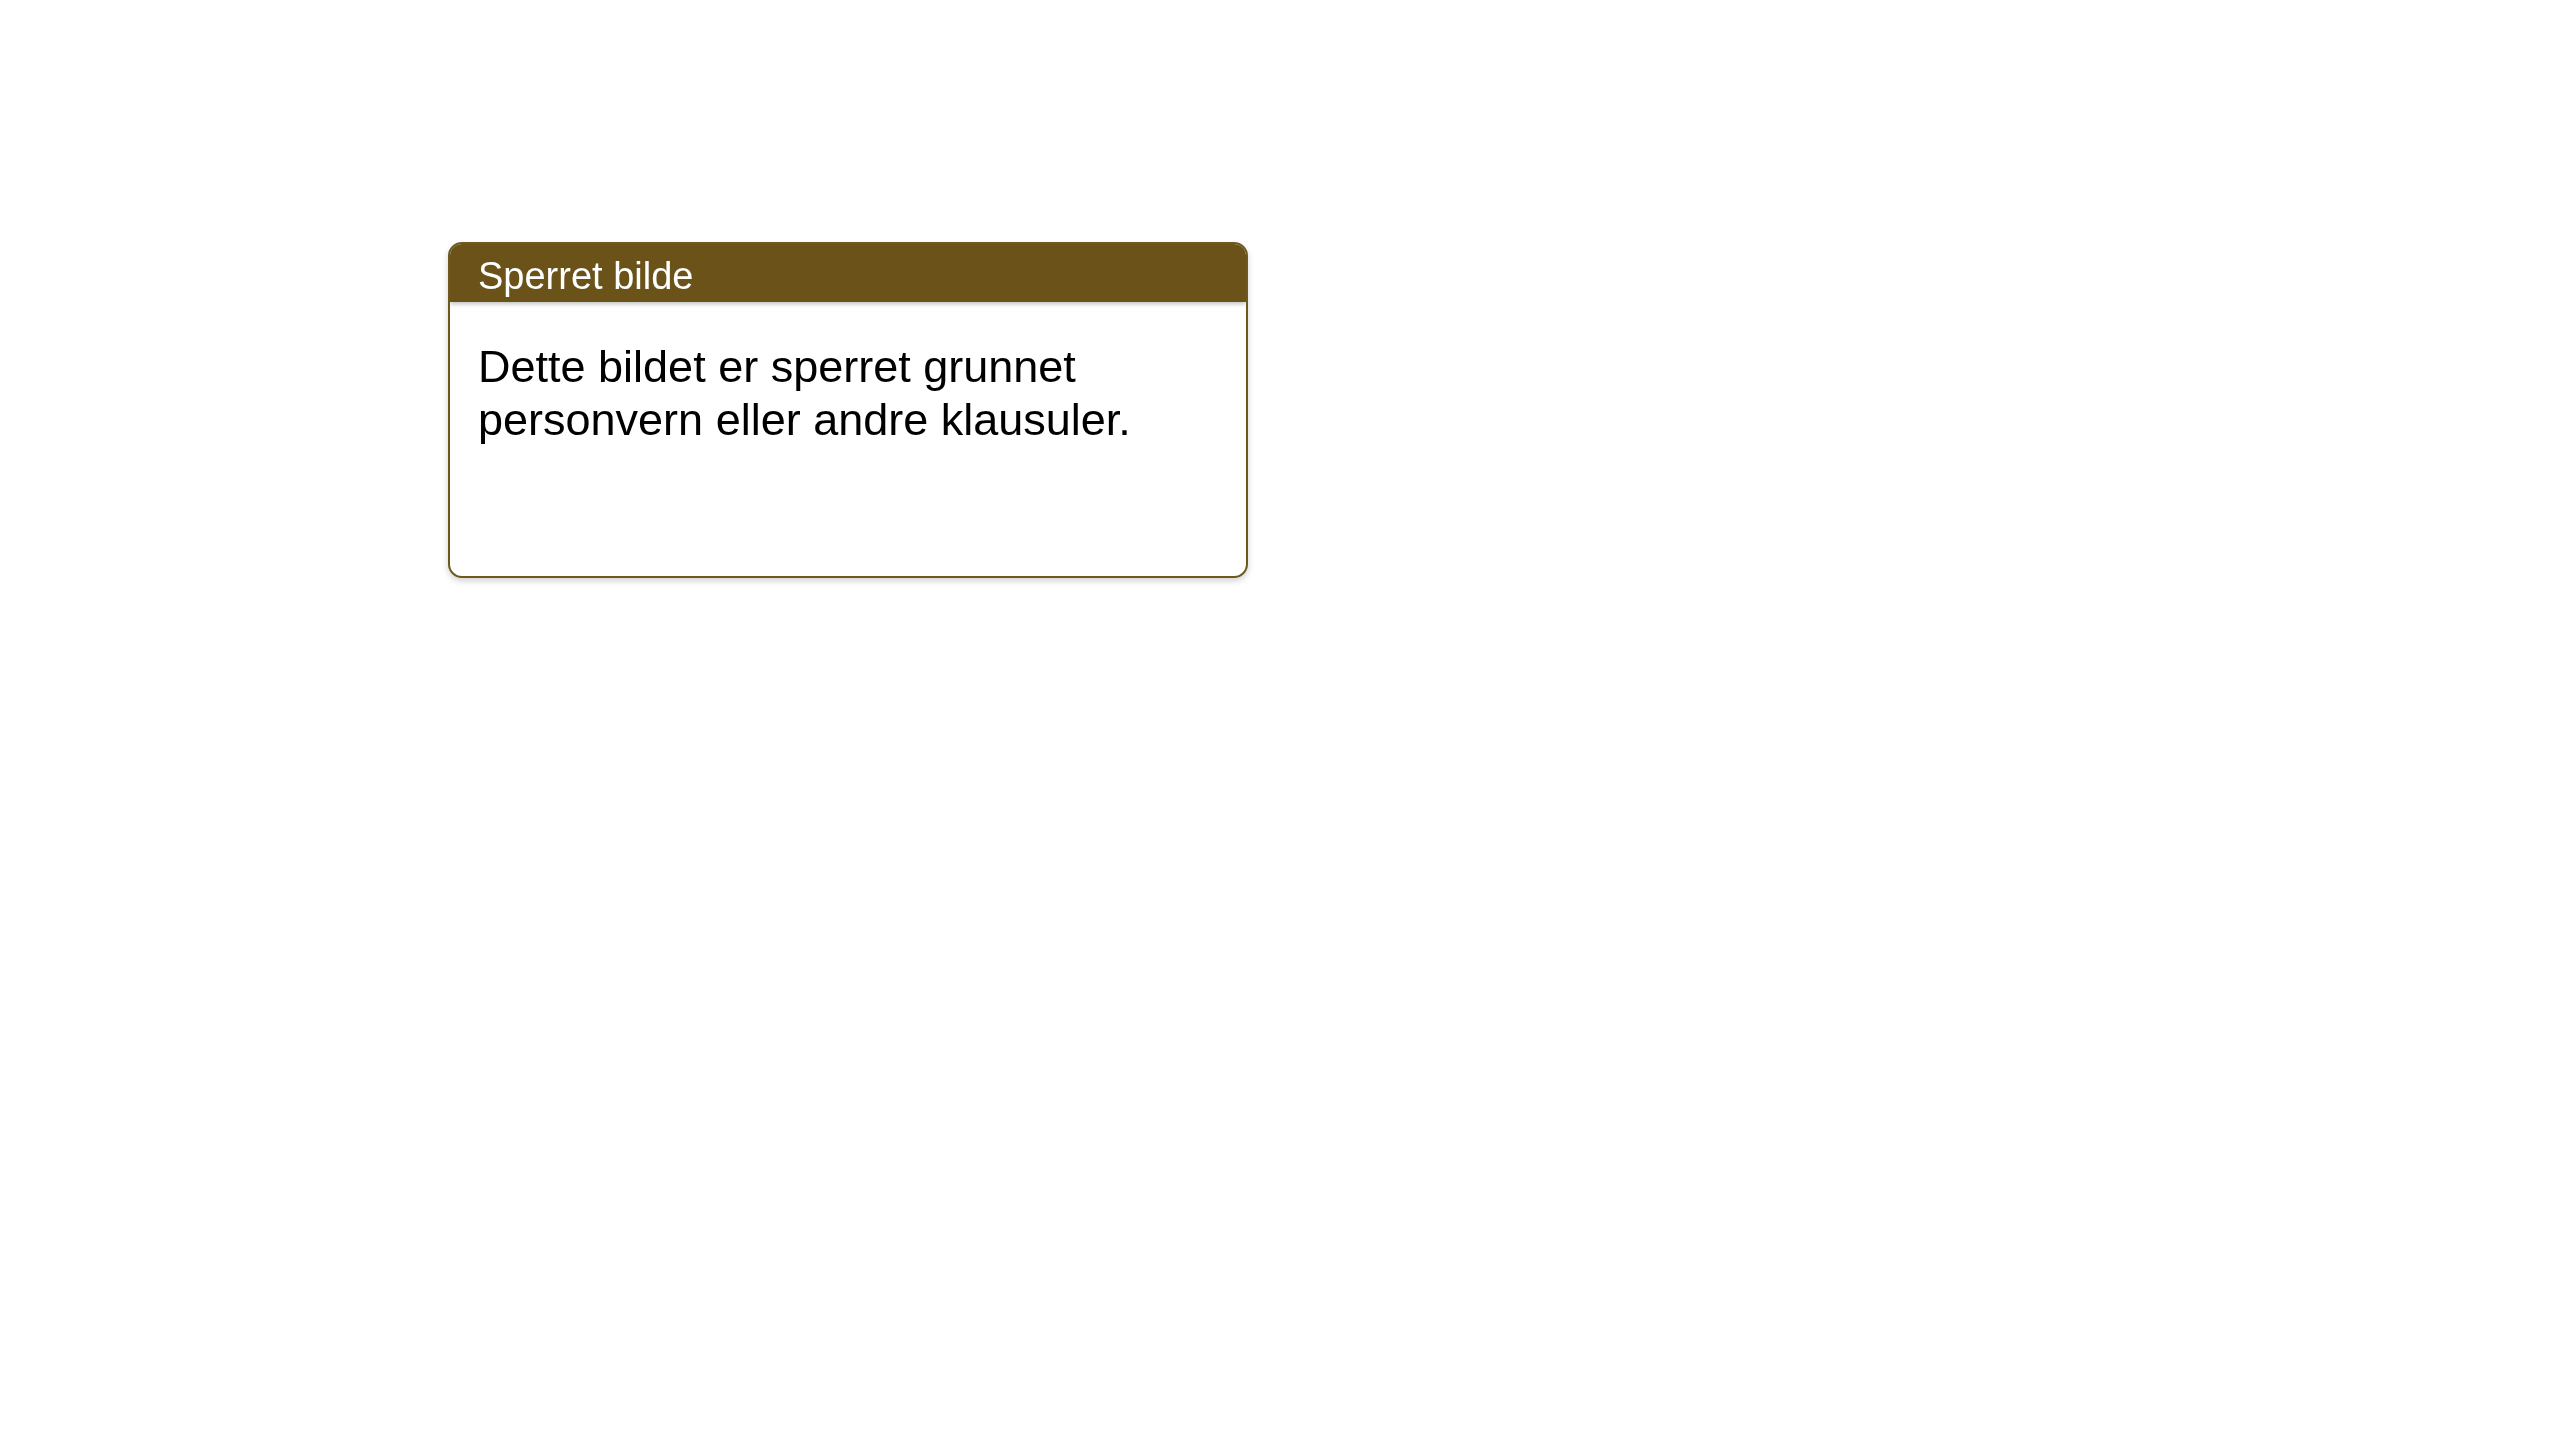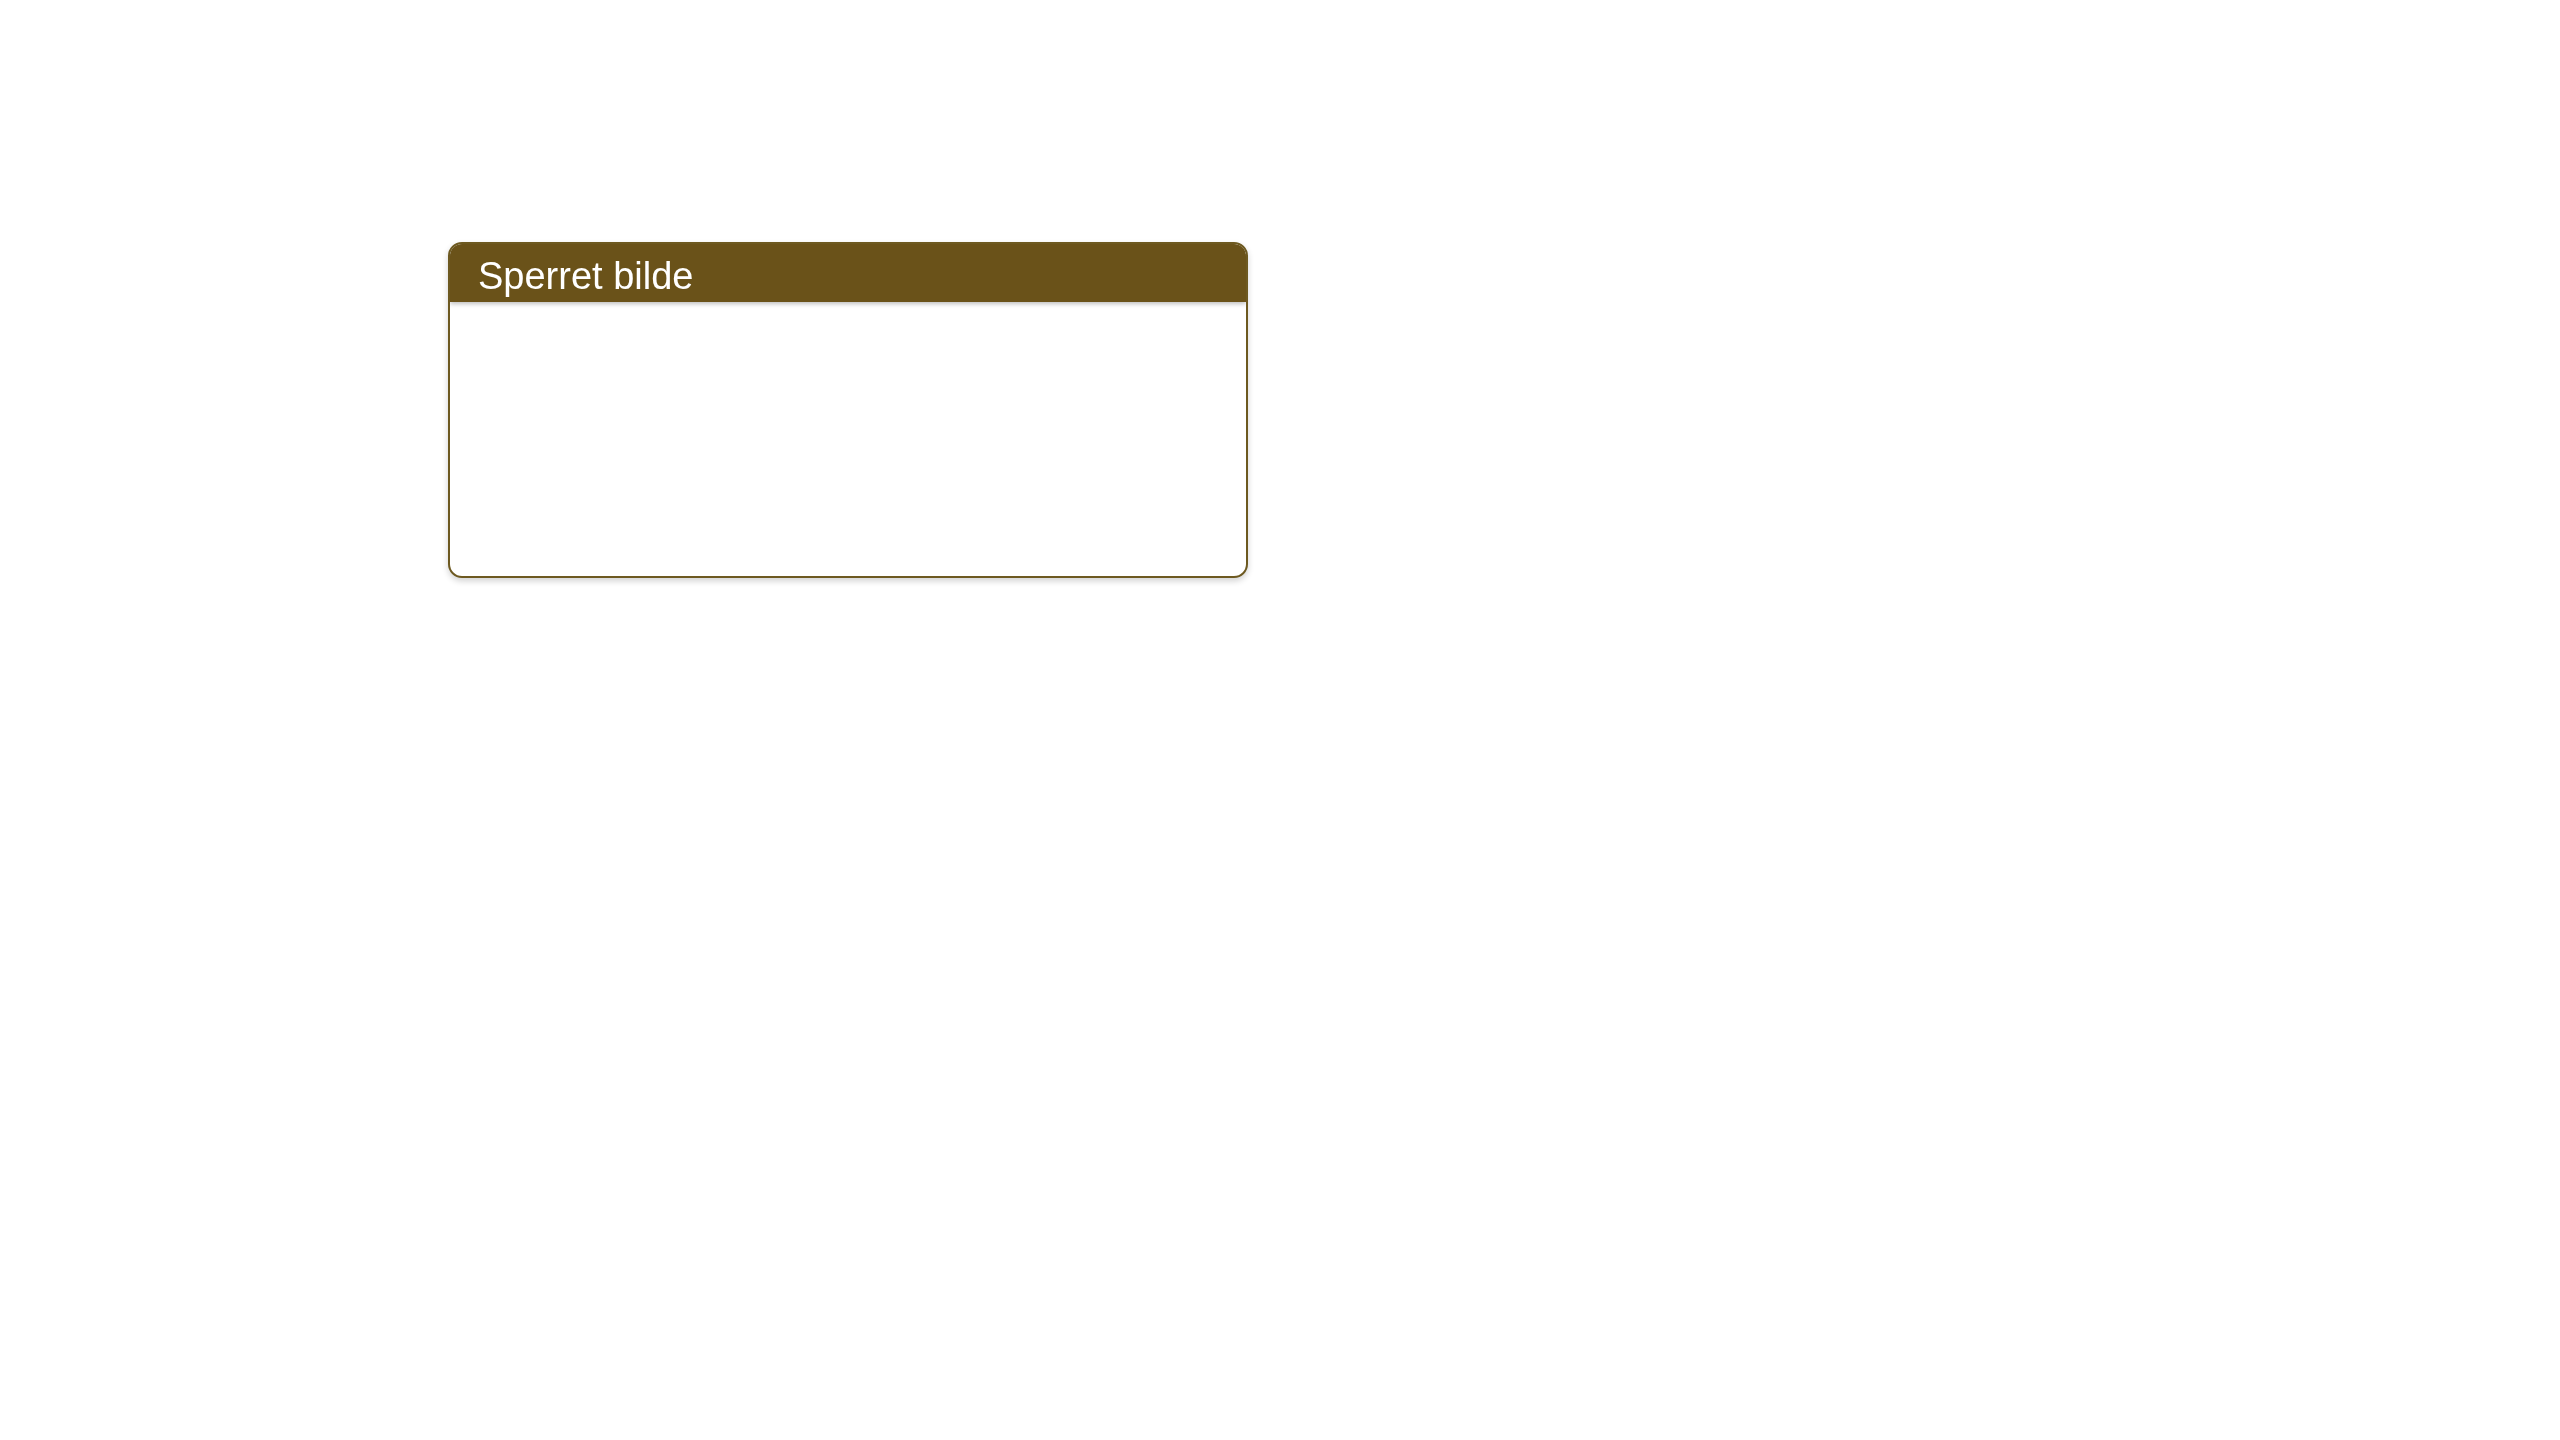--- a/index.html
+++ b/index.html
@@ -65,17 +65,19 @@
 </head>
 <body>
 
 <div class="stage">
 
   <div class="notice-card card-left">
     <div class="notice-header">
       <span>Sperret bilde</span>
     </div>
     <div class="notice-body">
+      <div>Dette bildet er sperret grunnet</div>
+      <div>personvern eller andre klausuler.</div>
     </div>
   </div>
 
 
 </div>
 
 </body></html>

